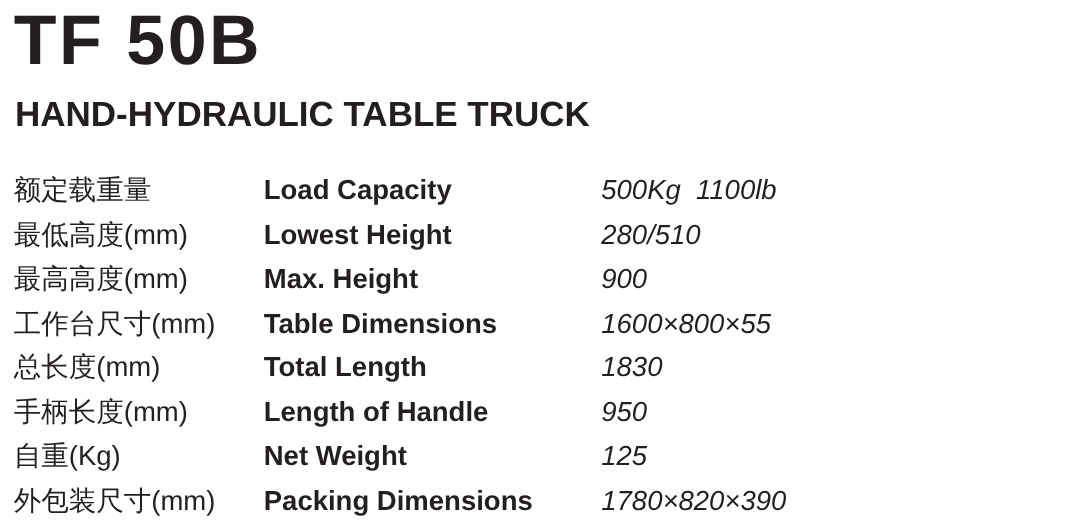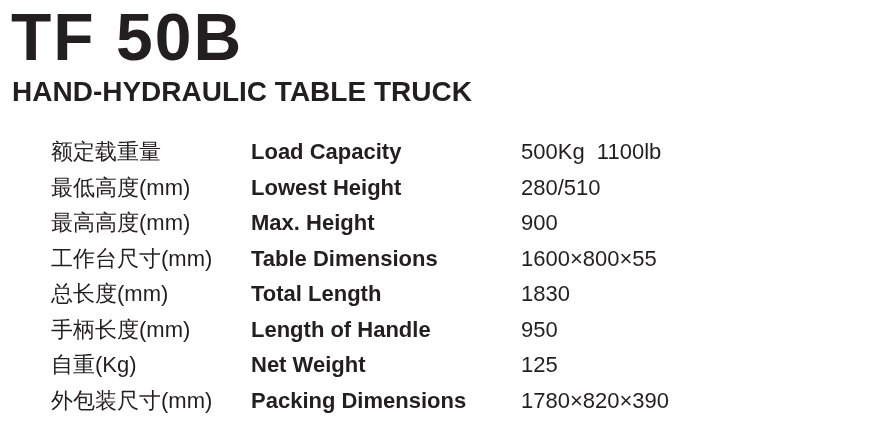--- a/index.html
+++ b/index.html
@@ -13,21 +13,21 @@
     height: 421px;
     background: #ffffff;
     color: #231f20;
     font-family: "Liberation Sans", "DejaVu Sans", sans-serif;
     overflow: hidden;
   }
   .model {
     position: absolute;
     left: 11px;
     top: 4px;
-    font-size: 66px;
+    font-size: 56px;
     font-weight: bold;
     letter-spacing: 2px;
     line-height: 1;
     white-space: nowrap;
     color: #231f20;
   }
   .subtitle {
     position: absolute;
     left: 12px;
     top: 62px;
@@ -49,30 +49,30 @@
     display: flex;
     height: 35.55px;
     line-height: 35.55px;
     font-size: 22px;
     font-weight: 400;
   }
   .cell-cn {
     width: 200px;
     white-space: nowrap;
     overflow: hidden;
-    margin-left: 40px;
   }
   .cell-en {
     width: 270px;
     white-space: nowrap;
     font-weight: bold;
   }
   .cell-value {
     flex: 1;
     white-space: pre; 
+    font-style: italic;
   }
 </style>
 </head>
 <body>
 
 <div class="page">
 
   <div class="model">TF 50B</div>
 
   <div class="subtitle">HAND-HYDRAULIC TABLE TRUCK</div>

